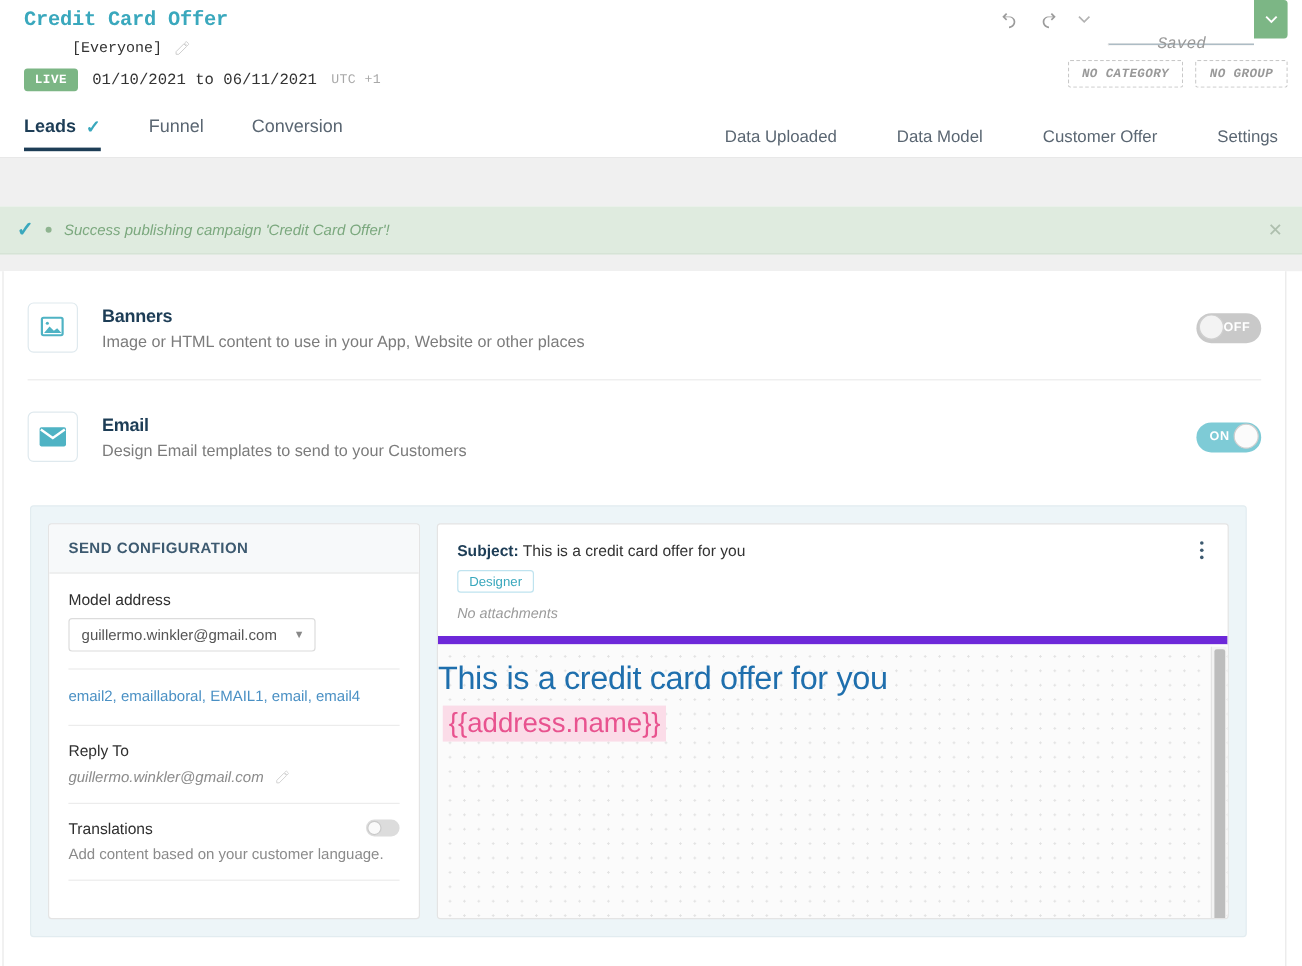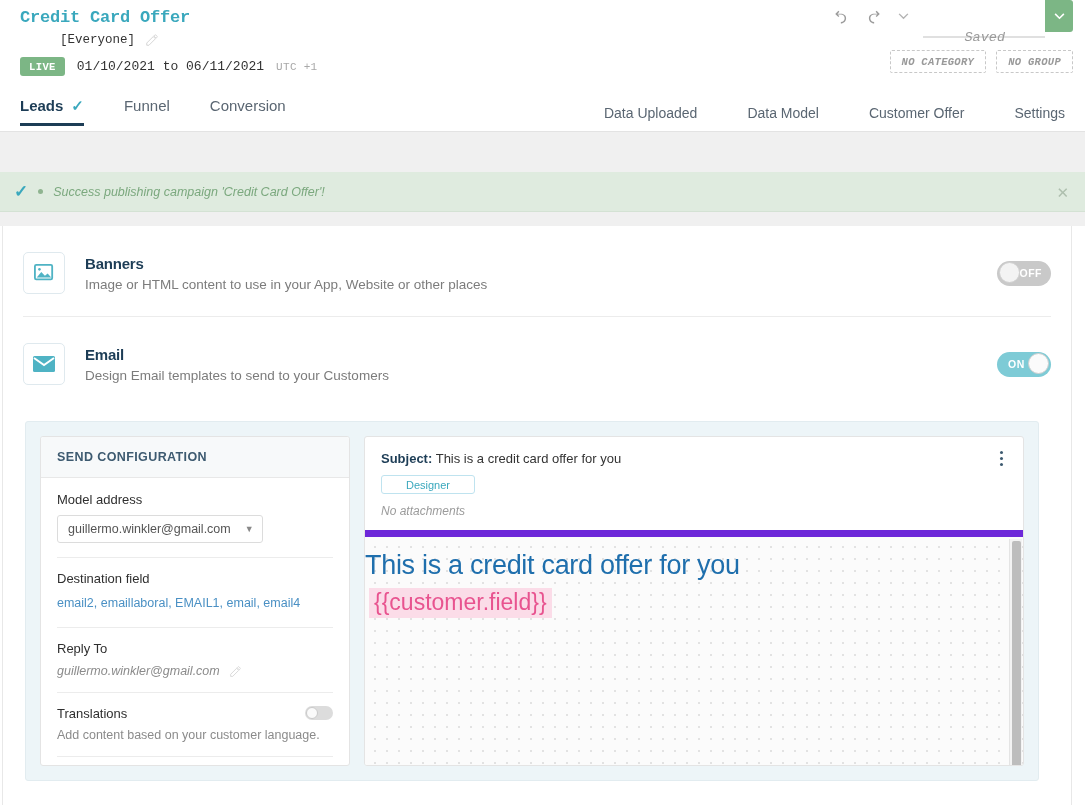--- a/index.html
+++ b/index.html
@@ -183,21 +183,21 @@
   .email-preview {
     flex: 1; background: #fff; border: 1px solid #e4e4e4; border-radius: 3px;
     overflow: hidden; display: flex; flex-direction: column;
   }
   .preview-head { padding: 14px 16px 12px; position: relative; border-bottom: 7px solid #6d28d9; }
   .subject-line { font-size: 13px; color: #333; }
   .subject-line b { color: #1d3d56; }
   .designer-chip {
     display: inline-block; margin-top: 9px; border: 1px solid #bfe3ef;
     color: #3aa8bd; background: #fff; font-size: 11px;
-    padding: 3px 24px 2px; border-radius: 3px; cursor: pointer;
+    padding: 3px 9px 2px; border-radius: 3px; cursor: pointer;
   }
   .no-attach { font-size: 12px; font-style: italic; color: #9b9b9b; margin-top: 10px; }
   .kebab {
     position: absolute; right: 14px; top: 14px; width: 16px;
     display: flex; flex-direction: column; align-items: center; gap: 3px; cursor: pointer;
   }
   .kebab i { width: 3px; height: 3px; border-radius: 50%; background: #3d5a70; display: block; }
 
   .preview-body {
     flex: 1; position: relative; overflow: hidden;
@@ -352,21 +352,20 @@
       <div class="send-config-body">
 
         <div class="field-label">Model address</div>
         <div class="select-box">
           <span>guillermo.winkler@gmail.com</span>
           <span class="cv">▼</span>
         </div>
 
         <div class="field-sep"></div>
 
-        <div class="field-label">Destination field</div>
         <div class="links-text">email2, emaillaboral, EMAIL1, email, email4</div>
 
         <div class="field-sep"></div>
 
         <div class="field-label">Reply To</div>
         <div class="replyto-row">
           <span class="replyto-val">guillermo.winkler@gmail.com</span>
           <span class="pencil-icon">
             <svg width="13" height="13" viewBox="0 0 24 24">
                 <path d="M3 17.2V21h3.8L17.9 9.9l-3.8-3.8L3 17.2zM20.7 7.1c.4-.4.4-1 0-1.4l-2.4-2.4c-.4-.4-1-.4-1.4 0l-1.8 1.8 3.8 3.8 1.8-1.8z" fill="none" stroke="#a6a6a6" stroke-width="1.5"></path>
@@ -401,21 +400,21 @@
         <div class="designer-chip">Designer</div>
         <div class="no-attach">No attachments</div>
         <div class="kebab">
             <i></i>
             <i></i>
             <i></i>
           </div>
       </div>
       <div class="preview-body">
         <div class="email-h1">This is a credit card offer for you</div>
-        <div class="email-var">{{customer.field}}</div>
+        <div class="email-var">{{address.name}}</div>
         <div class="v-scroll">
           <div class="thumb"></div>
         </div>
       </div>
     </div>
 
   </div>
 </div>
 
 </body></html>

